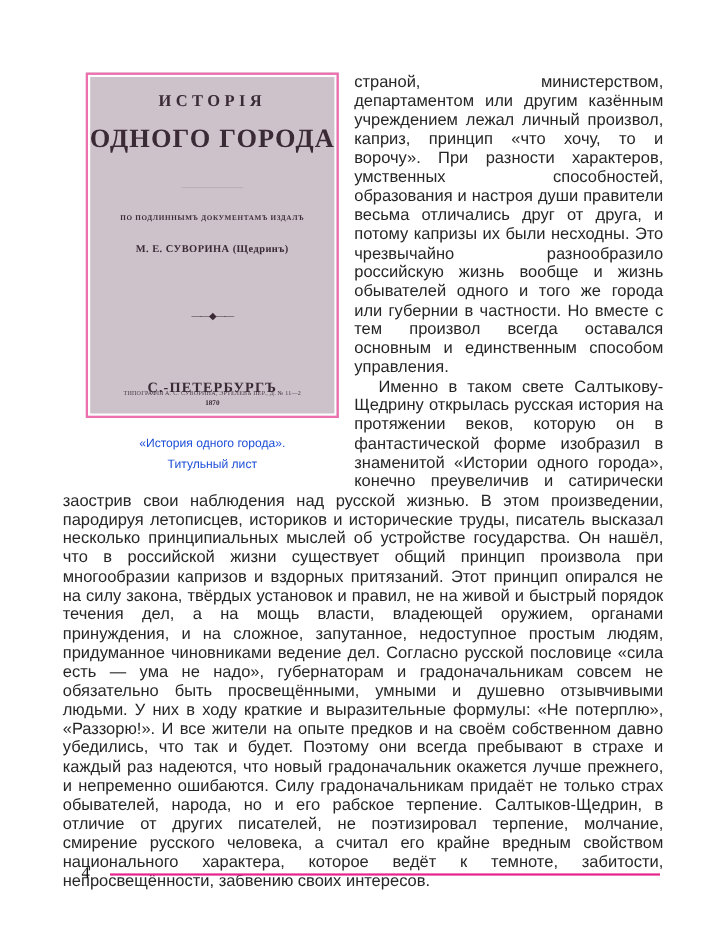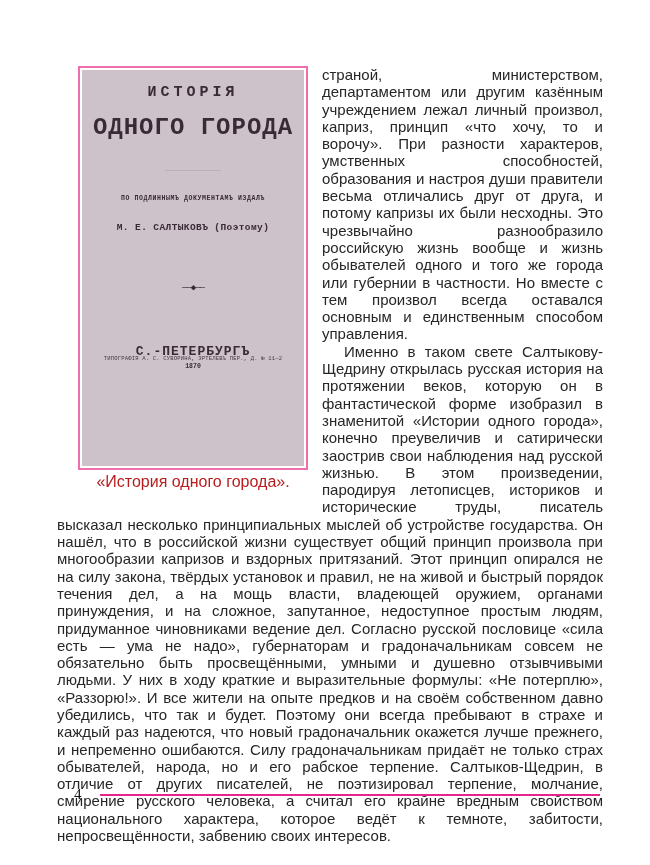--- a/index.html
+++ b/index.html
@@ -23,43 +23,43 @@
     padding:66px 47px 0 57px;
   }
   
   .figure{
     float:left;
     width:230px;
     margin:0 14px 14px 21px;
   }
   .plate{
     position:relative;
-    width:230px;height:404px;
+    width:230px;height:314px;
     background:var(--plate-bg,#cdc1ca);
     border:2px solid var(--accent-pink,#ee6fae);
     box-shadow:inset 0 0 0 2px #ffffff;
-    font-family:Liberation Mono, monospace;
+    font-family:Liberation Serif, serif;
     color:var(--plate-ink,#3a2a36);
   }
   .plate > div{position:absolute;left:0;right:0;text-align:center;white-space:nowrap;}
   .plate .t1{top:16px;font-size:15px;letter-spacing:4px;font-weight:bold;}
   .plate .t2{top:46px;font-size:24px;letter-spacing:1px;font-weight:bold;}
   .plate .rule1{top:102px;left:85px;right:85px;height:1px;background:#b5a6b1;opacity:.7;}
   .plate .sub{top:127px;font-size:6.5px;letter-spacing:.6px;font-weight:bold;}
   .plate .auth{top:154px;font-size:9.5px;font-weight:bold;letter-spacing:.4px;}
   .plate .orn{top:214px;font-size:9px;letter-spacing:-1px;}
   .plate .city{top:276px;font-size:13px;font-weight:bold;letter-spacing:1px;}
   .plate .impr{top:287px;font-size:5.5px;letter-spacing:.2px;opacity:.9;}
   .plate .year{top:295px;font-size:6.5px;font-weight:bold;}
   figcaption{
-    margin-top:2px;
+    margin-top:14px;
     text-align:center;
-    font-size:16px;
+    font-size:11px;
     line-height:19px;
-    color:#b91c1c;
+    color:#1d4ed8;
   }
   
   p{
     font-size:15px;
     line-height:17.3px;
     text-align:justify;
     text-align-last:left;
   }
   p.indent{text-indent:22px;}
   
@@ -82,28 +82,29 @@
 
 <div class="page">
   <div class="content">
 
     <figure class="figure">
       <div class="plate">
         <div class="t1">ИСТОРІЯ</div>
         <div class="t2">ОДНОГО ГОРОДА</div>
         <div class="rule1"></div>
         <div class="sub">ПО ПОДЛИННЫМЪ ДОКУМЕНТАМЪ ИЗДАЛЪ</div>
-        <div class="auth">М. Е. САЛТЫКОВЪ (Поэтому)</div>
+        <div class="auth">М. Е. СУВОРИНА (Щедринъ)</div>
         <div class="orn">——◆——</div>
         <div class="city">С.-ПЕТЕРБУРГЪ</div>
         <div class="impr">ТИПОГРАФІЯ А. С. СУВОРИНА, ЭРТЕЛЕВЪ ПЕР., Д. № 11—2</div>
         <div class="year">1870</div>
       </div>
       <figcaption>
         <div>«История одного города».</div>
+        <div>Титульный лист</div>
       </figcaption>
     </figure>
 
     <p>страной, министерством, департаментом или другим казённым учреждением лежал личный произвол, каприз, принцип «что хочу, то и ворочу». При разности характеров, умственных способностей, образования и настроя души правители весьма отличались друг от друга, и потому капризы их были несходны. Это чрезвычайно разнообразило российскую жизнь вообще и жизнь обывателей одного и того же города или губернии в частности. Но вместе с тем произвол всегда оставался основным и единственным способом управления.</p>
     <p class="indent">Именно в таком свете Салтыкову-Щедрину открылась русская история на протяжении веков, которую он в фантастической форме изобразил в знаменитой «Истории одного города», конечно преувеличив и сатирически заострив свои наблюдения над русской жизнью. В этом произведении, пародируя летописцев, историков и исторические труды, писатель высказал несколько принципиальных мыслей об устройстве государства. Он нашёл, что в российской жизни существует общий принцип произвола при многообразии капризов и вздорных притязаний. Этот принцип опирался не на силу закона, твёрдых установок и правил, не на живой и быстрый порядок течения дел, а на мощь власти, владеющей оружием, органами принуждения, и на сложное, запутанное, недоступное простым людям, придуманное чиновниками ведение дел. Согласно русской пословице «сила есть — ума не надо», губернаторам и градоначальникам совсем не обязательно быть просвещёнными, умными и душевно отзывчивыми людьми. У них в ходу краткие и выразительные формулы: «Не потерплю», «Раззорю!». И все жители на опыте предков и на своём собственном давно убедились, что так и будет. Поэтому они всегда пребывают в страхе и каждый раз надеются, что новый градоначальник окажется лучше прежнего, и непременно ошибаются. Силу градоначальникам придаёт не только страх обывателей, народа, но и его рабское терпение. Салтыков-Щедрин, в отличие от других писателей, не поэтизировал терпение, молчание, смирение русского человека, а считал его крайне вредным свойством национального характера, которое ведёт к темноте, забитости, непросвещённости, забвению своих интересов.</p>
 
   </div>
 
   <div class="footer">
     <span class="pagenum">4</span>

